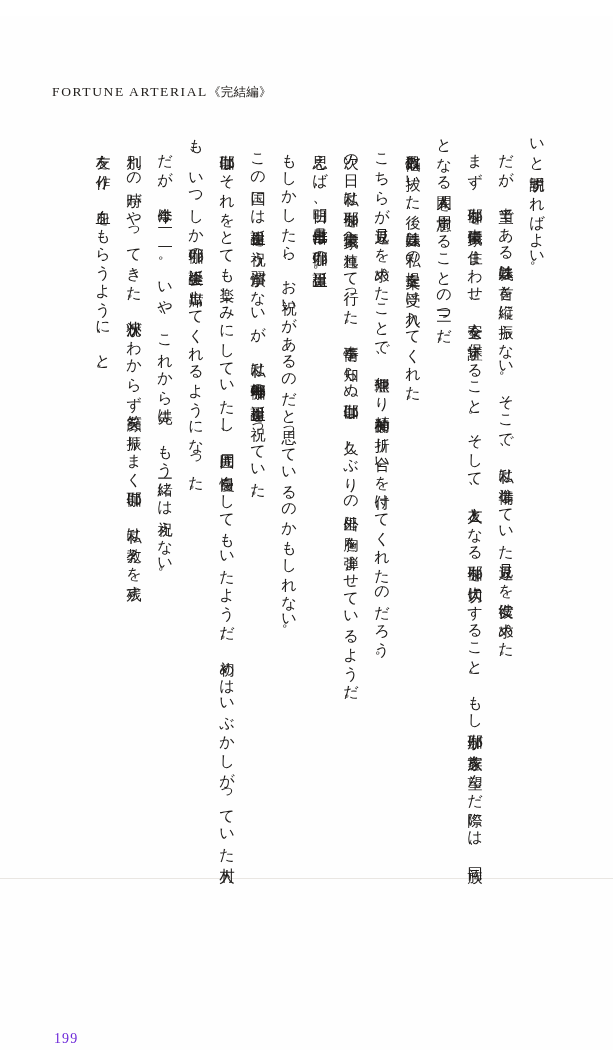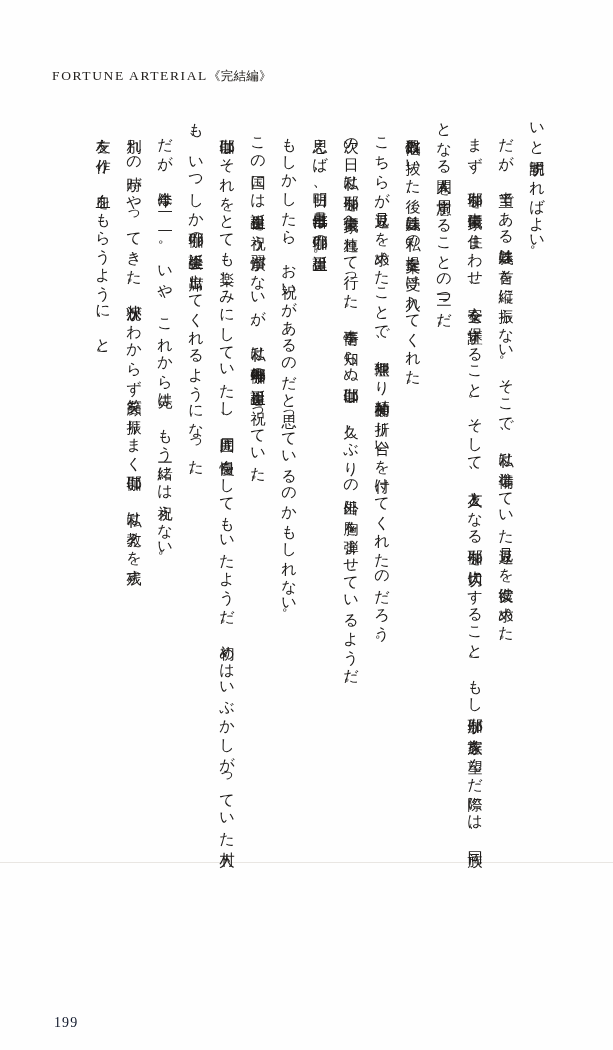--- a/index.html
+++ b/index.html
@@ -13,20 +13,21 @@
     position: relative;
     font-family: "Liberation Serif", "DejaVu Serif", serif;
     color: #1a1a1a;
     overflow: hidden;
   }
 
   .page {
     position: absolute;
     inset: 0;
     background: #fefefe;
+    margin-top: 16px;
   }
 
   
   .running-header {
     position: absolute;
     left: 52px;
     top: 68px;
     font-size: 13.5px;
     letter-spacing: 0.06em;
     color: #23201d;
@@ -77,21 +78,21 @@
   .body-text p.noindent {
     text-indent: 0;
   }
 
   .page-number {
     position: absolute;
     left: 54px;
     top: 1015px;
     font-size: 14px;
     letter-spacing: 0.08em;
-    color: #0f172a;
+    color: #6d28d9;
     font-family: "Liberation Serif", "DejaVu Serif", serif;
   }
 </style>
 </head>
 <body>
 
 <div class="page">
 
   <div class="running-header">
     <span class="title-en">FORTUNE ARTERIAL</span><span class="title-jp">《完結編》</span>

